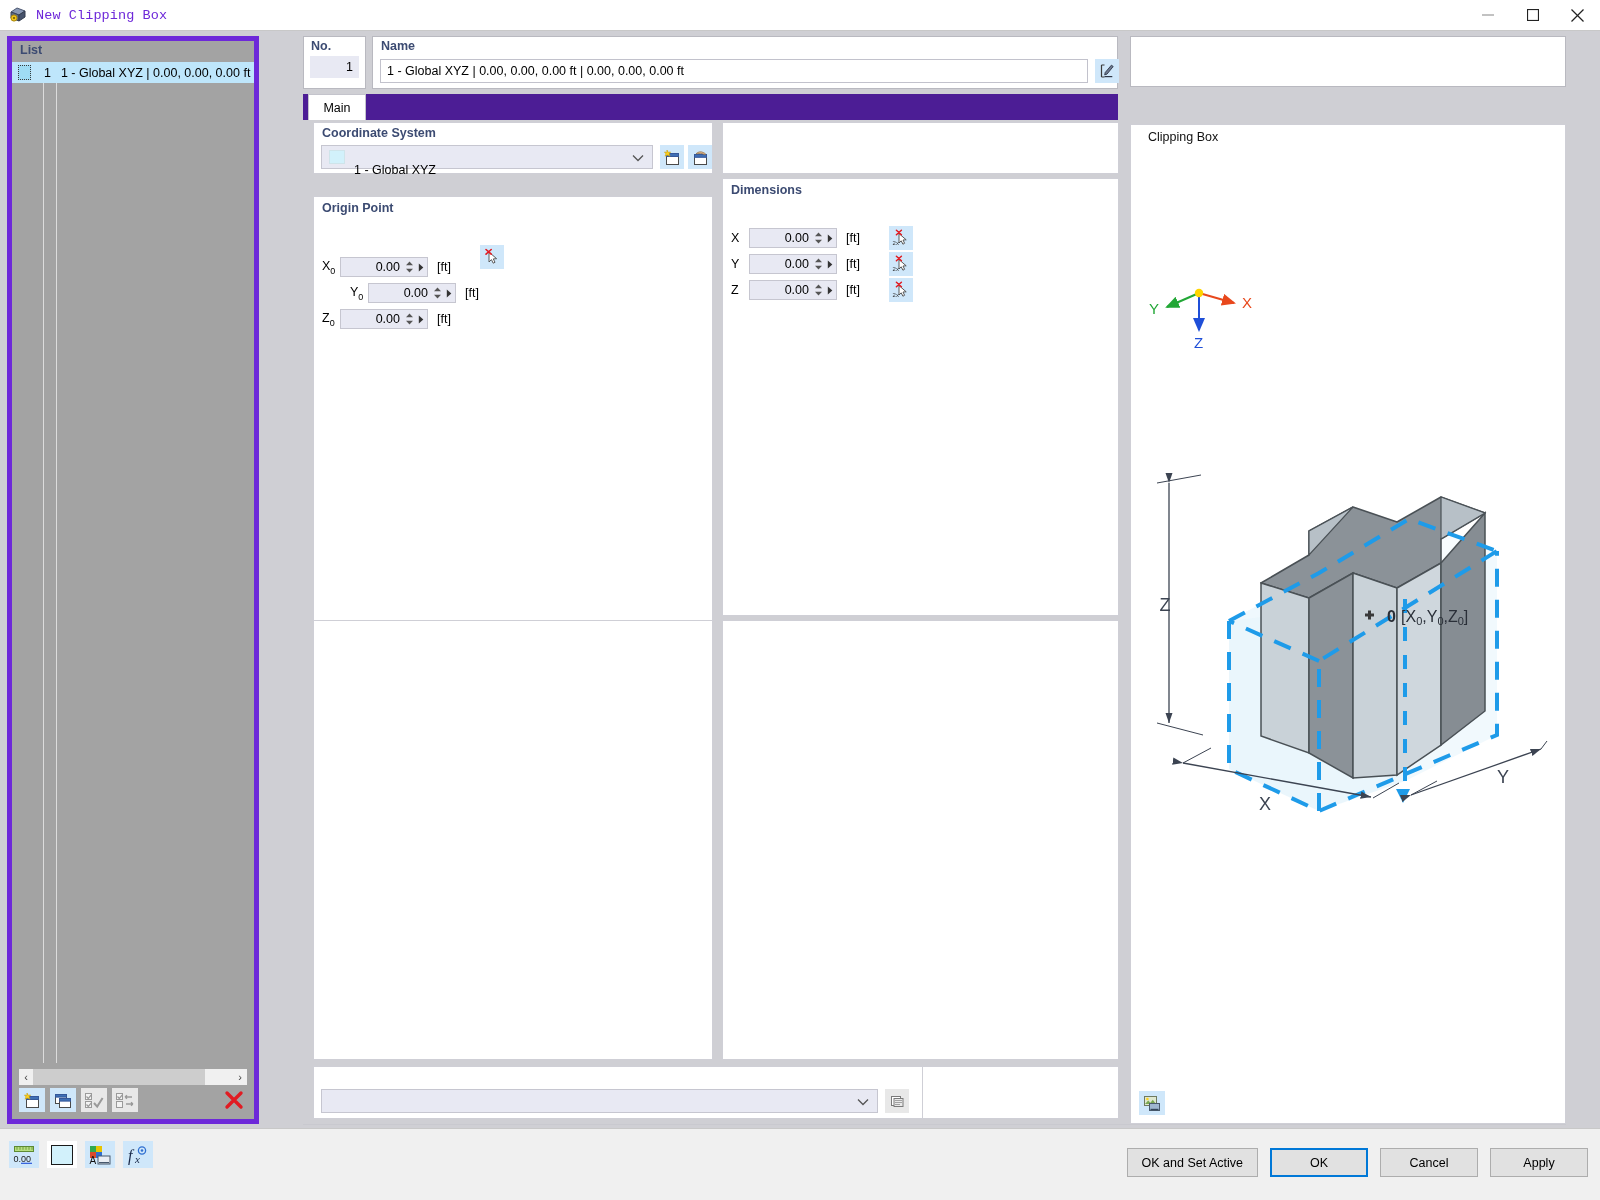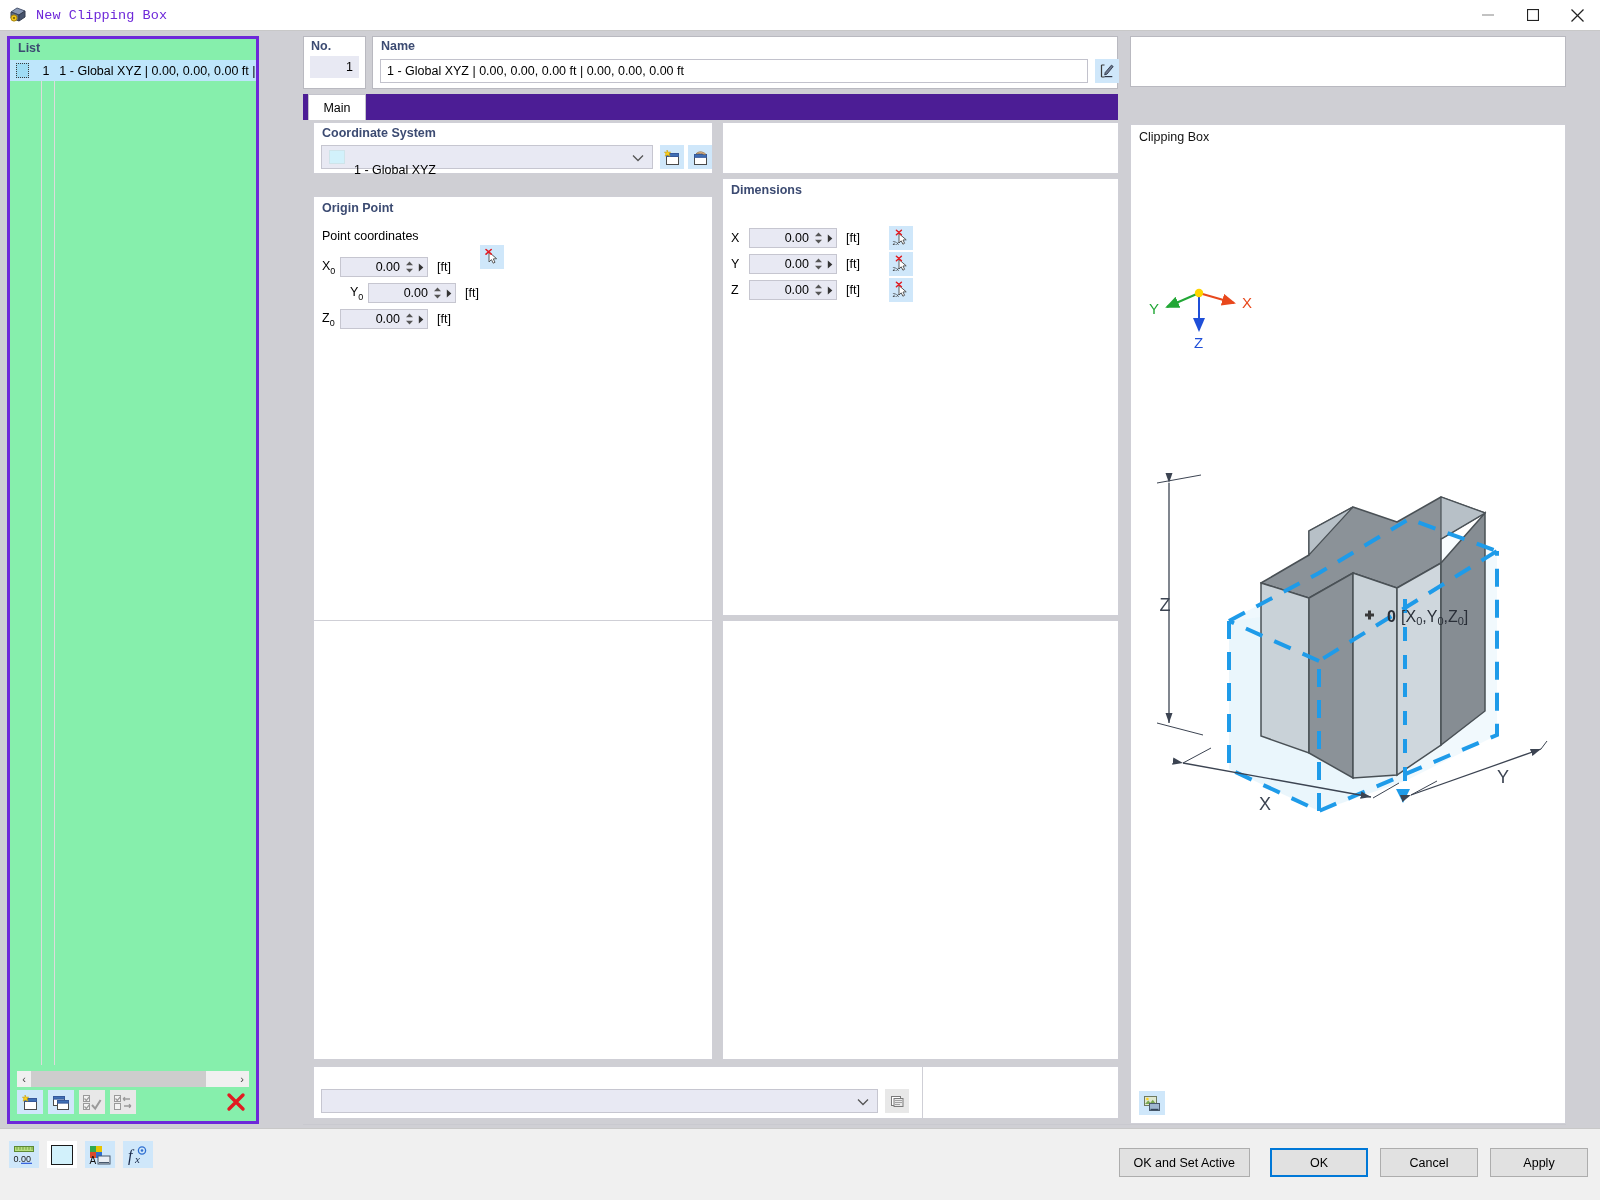--- a/index.html
+++ b/index.html
@@ -35,22 +35,22 @@
   .win-btns { margin-left: auto; display: flex; height: 31px; }
   .win-btn {
     width: 45px; height: 31px; display:flex; align-items:center; justify-content:center;
   }
   .win-btn svg { display:block; }
 
   
   #leftpanel {
     position: absolute; left: 7px; top: 36px;
     width: 252px; height: 1088px;
-    background: #86efac;
-    border: 3px solid #6d28d9;
+    background: #a3a3a3;
+    border: 5px solid #6d28d9;
   }
   #leftpanel .list-hdr {
     height: 20px; padding: 2px 0 0 8px;
     font-weight: bold; font-size: 12.5px; color: #3c4b72;
   }
   .list-body { position:absolute; left:0; top:21px; right:0; bottom:56px; }
   .col-line-1 { position:absolute; left:31px; top:0; bottom:0; width:1px; background:#dcdcdc; }
   .col-line-2 { position:absolute; left:44px; top:0; bottom:0; width:1px; background:#dcdcdc; }
   .list-row {
     position:absolute; left:0; top:0; right:0; height:21px;
@@ -206,21 +206,21 @@
   #comment-side {
     position:absolute; left:922px; top:1066px; width:197px; height:53px;
     background:#fff; border:1px solid #cfcfd6;
   }
 
   
   #pane-preview {
     position:absolute; left:1130px; top:124px; width:436px; height:1000px;
     background:#fff; border:1px solid #cfcfd6;
   }
-  #pane-preview .pane-lbl { font-weight:normal; color:#111; padding:5px 17px 0 8px; }
+  #pane-preview .pane-lbl { font-weight:normal; color:#111; padding:5px 17px 0 8px;margin-left:9px; }
   .preview-btn {
     position:absolute; left:8px; bottom:8px; width:26px; height:24px;
     background:#cfe7fa; display:flex; align-items:center; justify-content:center;
   }
 
   
   #statusbar {
     position:absolute; left:0; top:1128px; width:1600px; height:72px;
     background:#f0f0f0; border-top:1px solid #c8c8c8;
   }
@@ -233,21 +233,21 @@
   }
   .st-sq.white { background:#fff; }
   .footer-btns {
     position:absolute; right:12px; top:19px; display:flex; gap:12px;
   }
   .fbtn {
     height:29px; background:#e1e1e1; border:1px solid #adadad;
     display:flex; align-items:center; justify-content:center;
     font-size:12.5px; padding:0 14px; min-width:98px;
   }
-  .fbtn.primary { border:2px solid #0078d7; background:#e1e1e1;margin-left:8px; }
+  .fbtn.primary { border:2px solid #0078d7; background:#e1e1e1; }
 
   .divider-strip {
     position:absolute; left:303px; top:1124px; width:1263px; height:1px; background:#c9c9cf;
   }
 </style>
 </head>
 <body>
 
 <div id="app">
 
@@ -391,21 +391,20 @@
         <rect x="3.5" y="5.5" width="12" height="10" fill="#fff" stroke="#4a4a4a"></rect>
         <rect x="3.5" y="5.5" width="12" height="2.8" fill="#3f6fb5" stroke="#35589a"></rect>
         <path d="M5 4.8 c2-2.2 5-2.6 7.6-1.2 1 .5 1.6 1 2.1 1.6 l-1.4 .4 -1.8-.9 -2.2-.3z" fill="#e8b98a" stroke="#8a6a43" stroke-width=".7"></path>
       </svg>
     </div>
   </div>
   <div class="pane" id="pane-cs-r"></div>
 
   <div class="pane" id="pane-origin">
     <div class="pane-lbl">Origin Point</div>
-    <div class="sub-lbl">Point coordinates</div>
 
     <div class="pickbtn" style="left:166px; top:48px;">
       <svg width="18" height="18" viewBox="0 0 18 18">
         <path d="M6 4 L6 14 L8.4 11.6 L10.2 15.2 L12 14.3 L10.3 10.9 L13.6 10.7 Z" fill="#fff" stroke="#4a4a4a" stroke-width=".9"></path>
         <path d="M3 1.5 L8.2 6.2 M8.2 1.5 L3 6.2" stroke="#e11b22" stroke-width="1.6" stroke-linecap="round"></path>
       </svg>
     </div>
 
     <div class="coord-row" style="left:8px; top:60px;">
       <span class="key">X<sub>0</sub></span>

